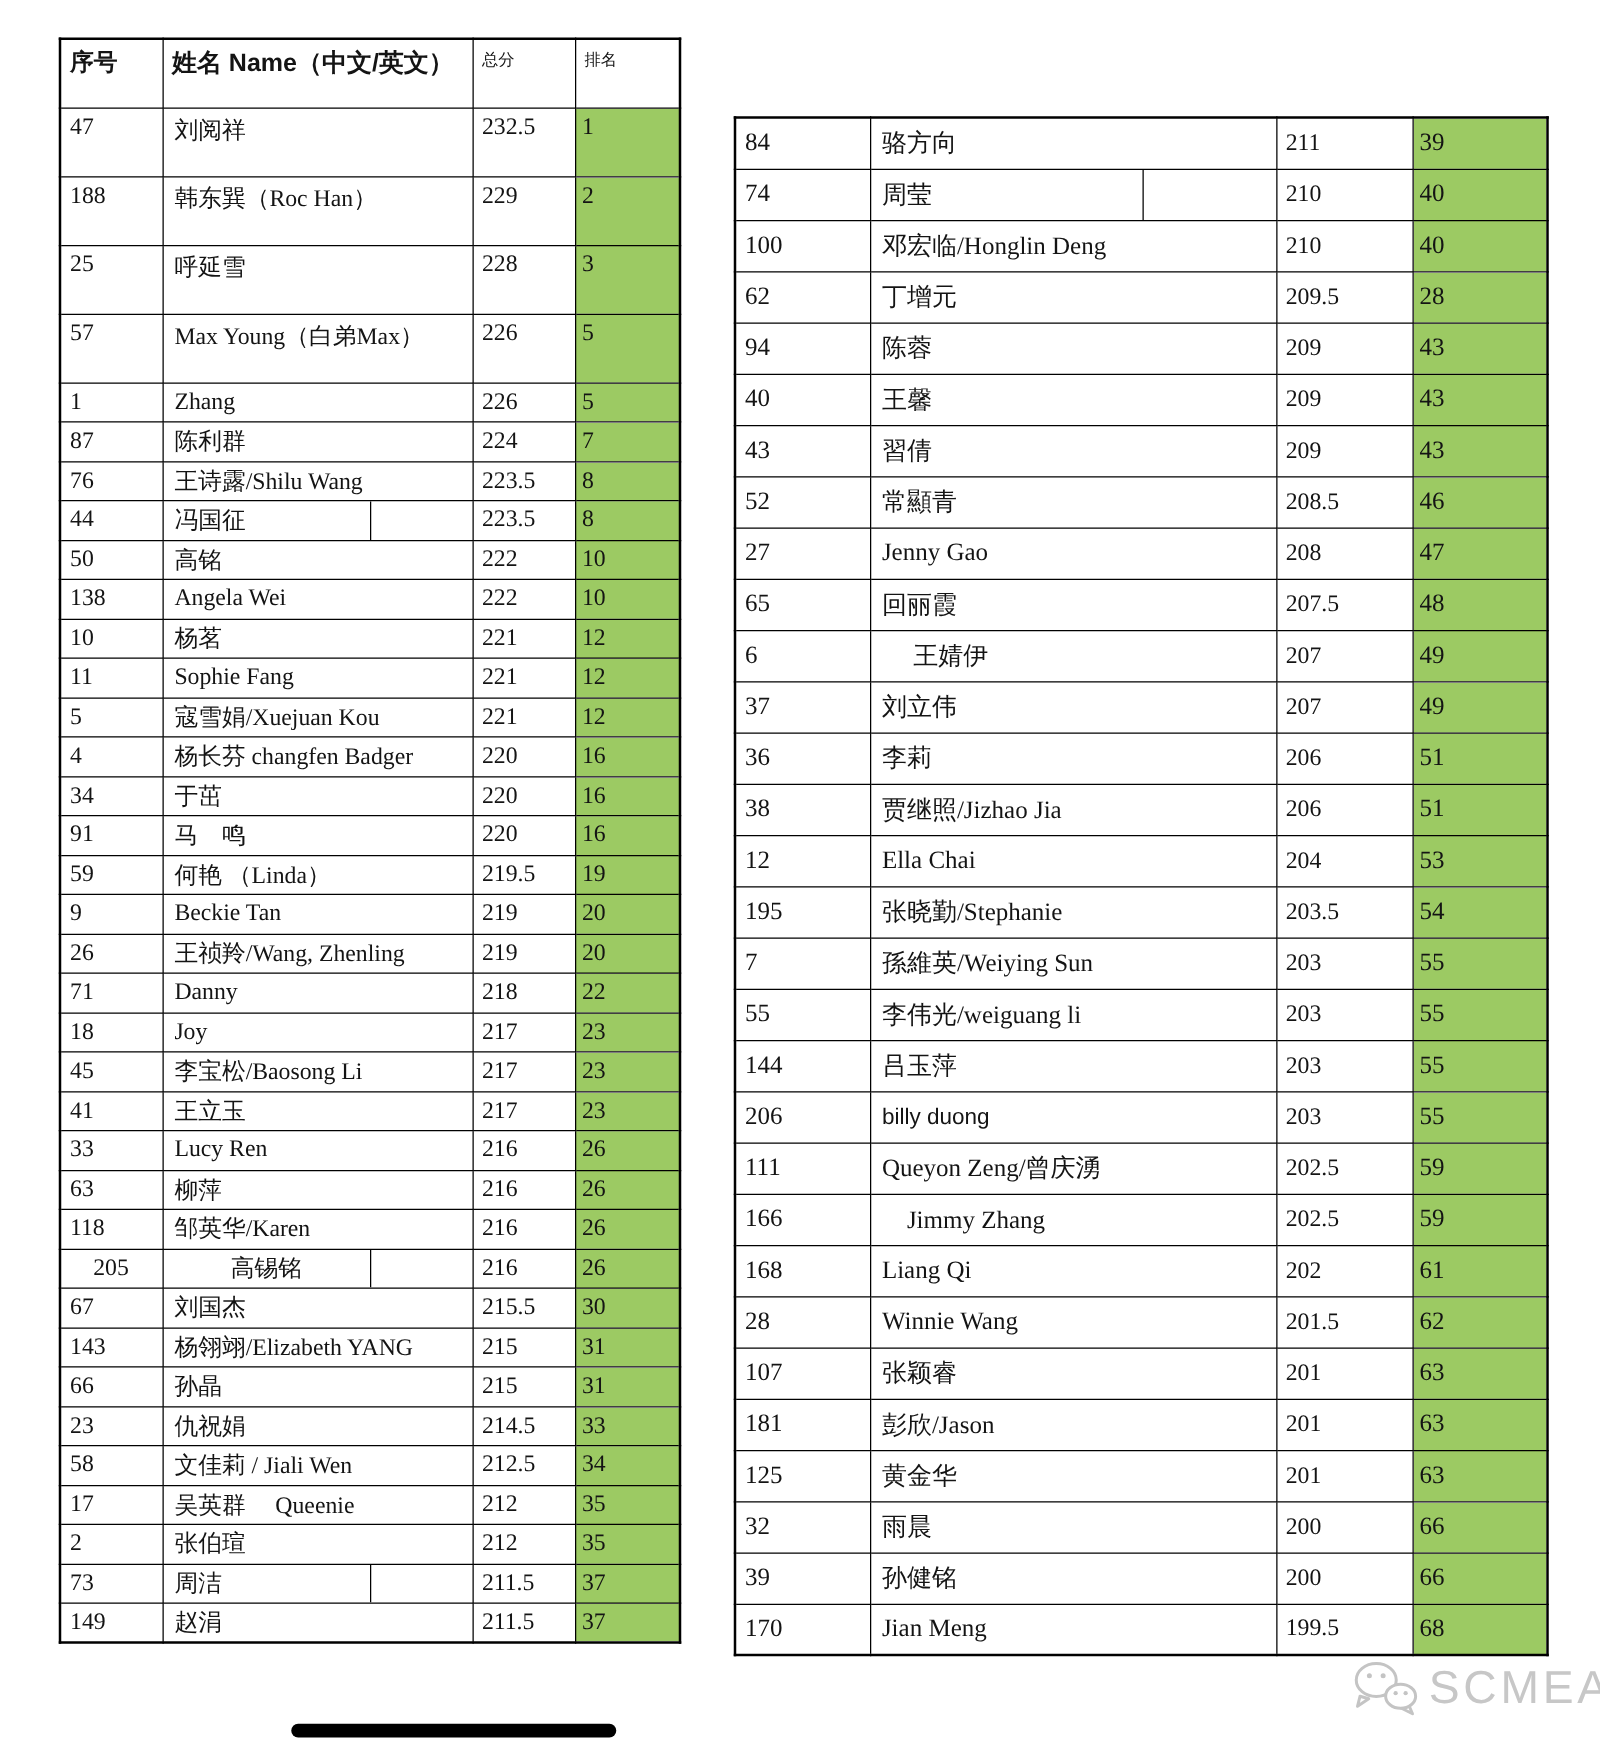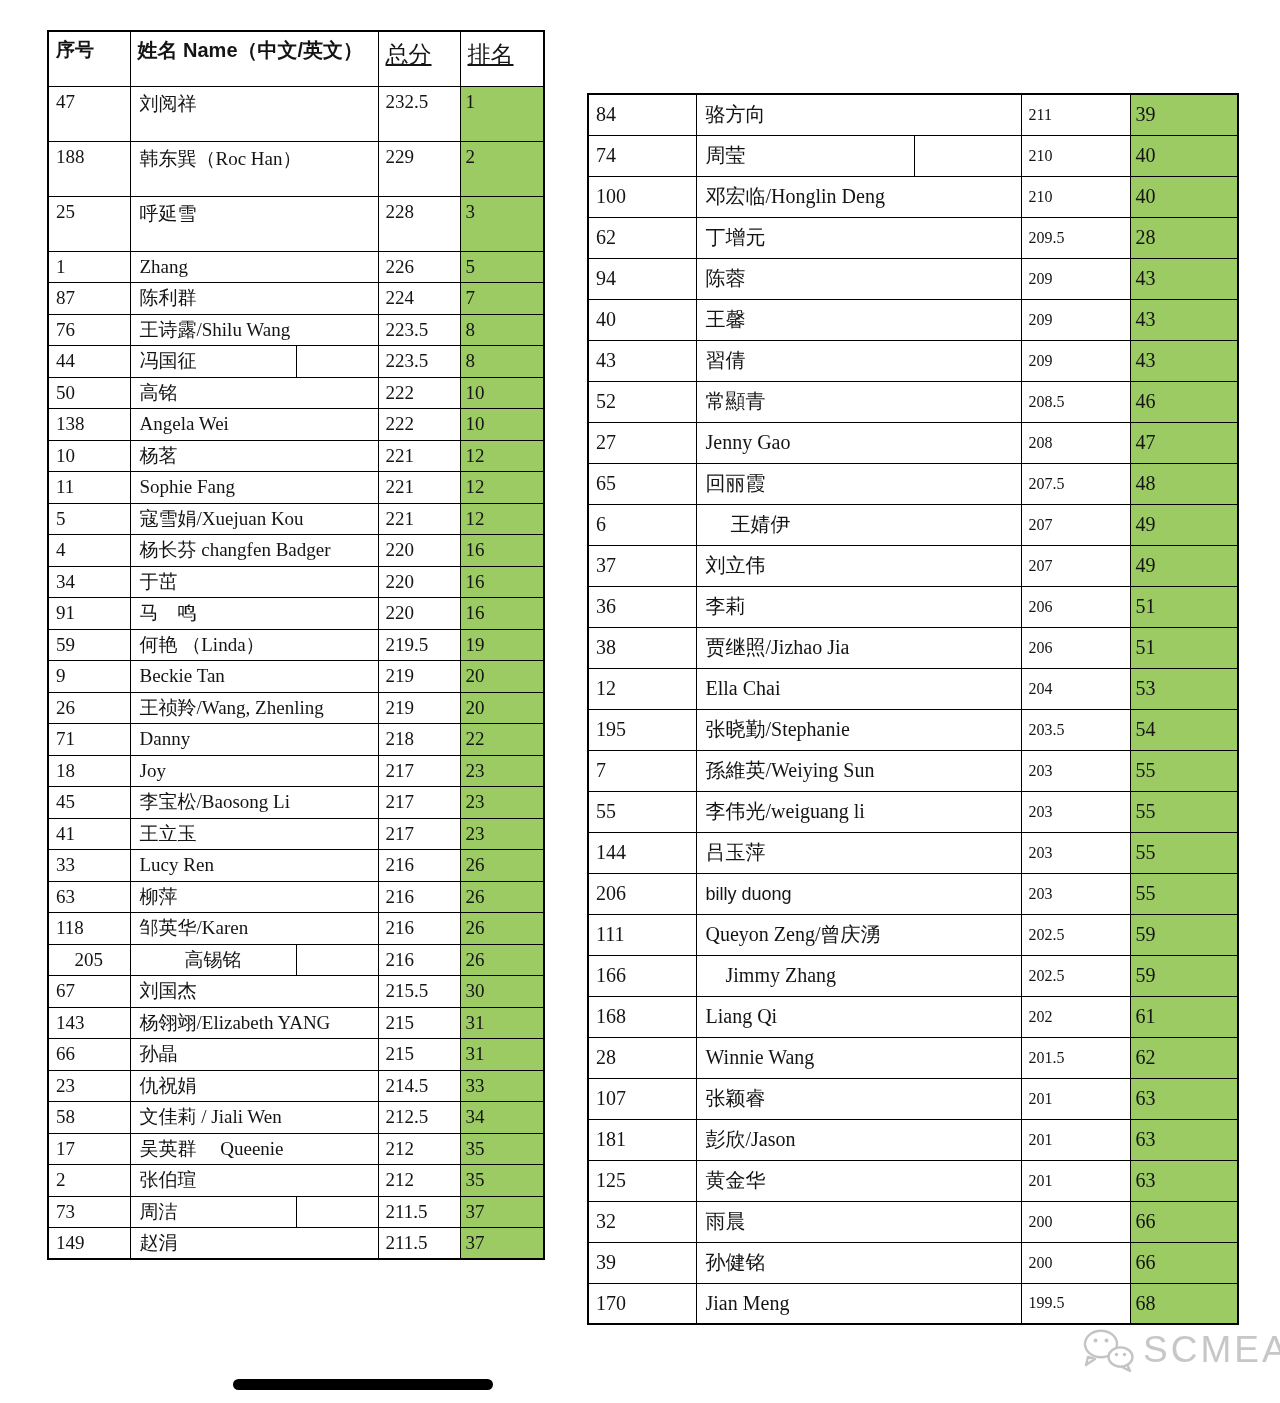--- a/index.html
+++ b/index.html
@@ -17,41 +17,40 @@
   
   #left-table thead tr{height:55px;}
   th{vertical-align:top;background:#fff;}
   th.h-id,th.h-name{
     font-family:"Liberation Sans", sans-serif;font-weight:bold;
     text-align:left;padding:5px 0 0 7px;
   }
   th.h-id{font-size:19px;}
   th.h-name{font-size:20px;}
   th.h-score,th.h-rank{
-    font-weight:normal;font-size:23px;text-align:left;padding:7px 0 0 7px;
+    font-weight:normal;font-size:13px;text-align:left;padding:7px 0 0 7px;
     font-family:"Liberation Serif", serif;
-    text-decoration:underline;
   }
 
   
   tr.tall{height:55px;}
   tr.tall td{vertical-align:top;padding-top:4px;}
   tr.short{height:31.5px;}
   tr.short td{vertical-align:middle;}
   tr.rrow{height:41px;}
   tr.rrow td{vertical-align:middle;}
 
   td.c-id{padding-left:7px;font-size:19px;}
   td.c-name{padding-left:9px;font-size:19px;white-space:pre;position:relative;}
   td.c-score{padding-left:7px;font-size:19px;}
   td.c-rank{padding-left:5px;font-size:19px;background:var(--rank-green,#9cca63);}
 
   #right-table td.c-id{font-size:20px;}
   #right-table td.c-name{font-size:20px;}
-  #right-table td.c-score{font-size:16px;}
+  #right-table td.c-score{font-size:19px;}
   #right-table td.c-rank{font-size:20px;}
 
   td.center{text-align:center;padding-left:0;}
   td.c-name.center{padding-right:82px;}
   .alt-font{font-family:"Liberation Sans", sans-serif;font-size:18px;}
   i.split{position:absolute;top:0;bottom:0;left:67%;width:1.5px;background:#000;}
 
   
   .black-bar{
     position:absolute;left:233px;top:1379px;width:260px;height:11px;
@@ -100,20 +99,26 @@
           <td class="c-name"><span>韩东巽（Roc Han）</span></td>
           <td class="c-score">229</td>
           <td class="c-rank">2</td>
         </tr>
         <tr class="tall">
           <td class="c-id">25</td>
           <td class="c-name"><span>呼延雪</span></td>
           <td class="c-score">228</td>
           <td class="c-rank">3</td>
         </tr>
+        <tr class="tall">
+          <td class="c-id">57</td>
+          <td class="c-name"><span>Max Young（白弟Max）</span></td>
+          <td class="c-score">226</td>
+          <td class="c-rank">5</td>
+        </tr>
         <tr class="short">
           <td class="c-id">1</td>
           <td class="c-name"><span>Zhang</span></td>
           <td class="c-score">226</td>
           <td class="c-rank">5</td>
         </tr>
         <tr class="short">
           <td class="c-id">87</td>
           <td class="c-name"><span>陈利群</span></td>
           <td class="c-score">224</td>

